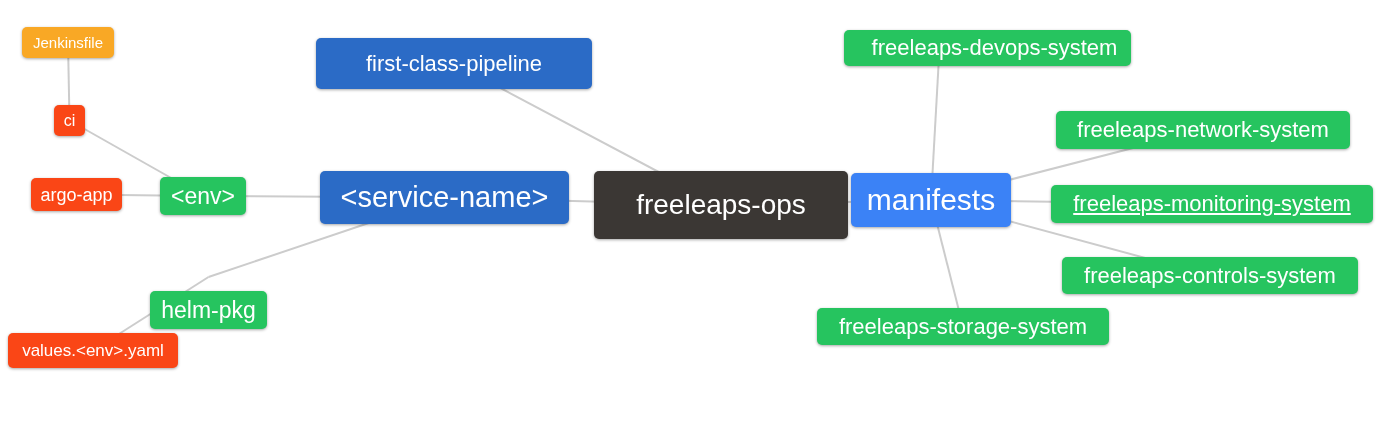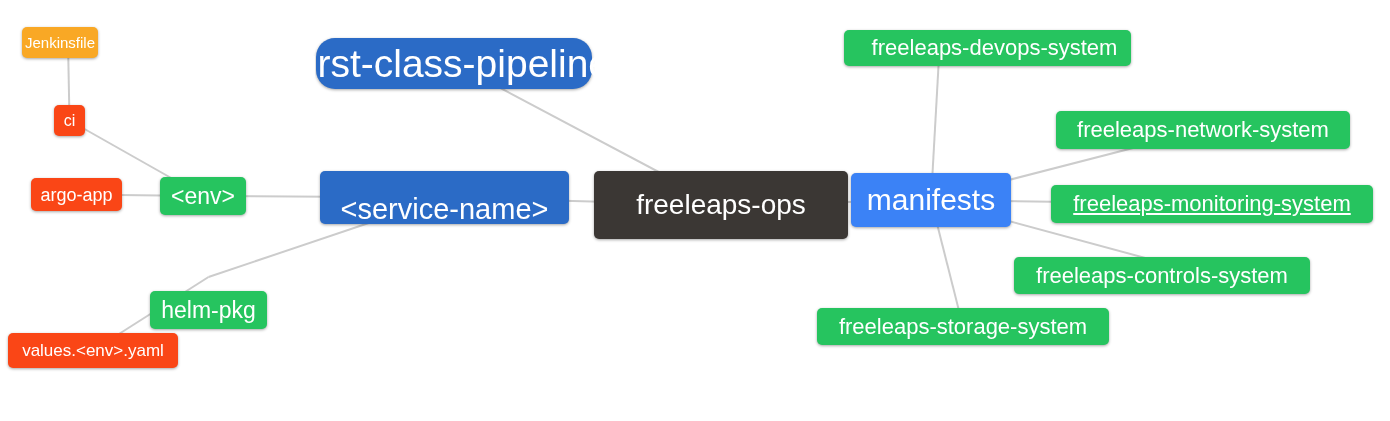--- a/index.html
+++ b/index.html
@@ -70,56 +70,56 @@
       <line x1="931" y1="200" x2="939.5" y2="48" stroke="#CCCCCC" stroke-width="2"></line>
       <line x1="931" y1="200" x2="1203" y2="130" stroke="#CCCCCC" stroke-width="2"></line>
       <line x1="931" y1="200" x2="1212" y2="204" stroke="#CCCCCC" stroke-width="2"></line>
       <line x1="931" y1="200" x2="1210" y2="275.5" stroke="#CCCCCC" stroke-width="2"></line>
       <line x1="931" y1="200" x2="963" y2="326.5" stroke="#CCCCCC" stroke-width="2"></line>
     </svg>
   <div id="nodes">
       <div class="node" style="left: 594px; top: 171px; width: 254px; height: 68px; font-size: 28px; background: rgb(59, 55, 52);">
         <span>freeleaps-ops</span>
       </div>
-      <div class="node" style="left: 316px; top: 38px; width: 276px; height: 51px; font-size: 39px; background: rgb(43, 107, 198); border-radius: 19px;">
+      <div class="node" style="left: 316px; top: 38px; width: 276px; height: 51px; font-size: 22px; background: rgb(43, 107, 198);">
         <span>first-class-pipeline</span>
       </div>
-      <div class="node" style="left: 320px; top: 171px; width: 249px; height: 53px; font-size: 29px; background: rgb(43, 107, 198); align-items: flex-end;">
+      <div class="node" style="left: 320px; top: 171px; width: 249px; height: 53px; font-size: 29px; background: rgb(43, 107, 198);">
         <span>&lt;service-name&gt;</span>
       </div>
       <div class="node" style="left: 851px; top: 173px; width: 160px; height: 54px; font-size: 30px; background: #3b82f6;">
         <span>manifests</span>
       </div>
       <div class="node" style="left: 160px; top: 177px; width: 86px; height: 38px; font-size: 23px; background: rgb(38, 196, 95);">
         <span>&lt;env&gt;</span>
       </div>
       <div class="node" style="left: 150px; top: 258px; width: 117px; height: 38px; font-size: 23px; background: rgb(38, 196, 95); margin-top: 33px;">
         <span>helm-pkg</span>
       </div>
       <div class="node" style="left: 31px; top: 178px; width: 91px; height: 33px; font-size: 18px; background: rgb(250, 70, 22);">
         <span>argo-app</span>
       </div>
       <div class="node" style="left: 54px; top: 105px; width: 31px; height: 31px; font-size: 16px; background: rgb(250, 70, 22); justify-content: center;">
         <span>ci</span>
       </div>
-      <div class="node" style="left: 22px; top: 27px; width: 76px; height: 31px; font-size: 15px; background: rgb(249, 168, 37);">
+      <div class="node" style="left: 22px; top: 27px; width: 92px; height: 31px; font-size: 15px; background: rgb(249, 168, 37);">
         <span>Jenkinsfile</span>
       </div>
       <div class="node" style="left: 8px; top: 333px; width: 170px; height: 35px; font-size: 17px; background: rgb(250, 70, 22);">
         <span>values.&lt;env&gt;.yaml</span>
       </div>
       <div class="node" style="left: 844px; top: 30px; width: 287px; height: 36px; font-size: 22px; background: rgb(38, 196, 95); padding-left: 14px;">
         <span>freeleaps-devops-system</span>
       </div>
       <div class="node" style="left: 1056px; top: 111px; width: 294px; height: 38px; font-size: 22px; background: rgb(38, 196, 95);">
         <span>freeleaps-network-system</span>
       </div>
       <div class="node" style="left: 1051px; top: 185px; width: 322px; height: 38px; font-size: 22px; background: rgb(38, 196, 95); text-decoration: underline;">
         <span>freeleaps-monitoring-system</span>
       </div>
-      <div class="node" style="left: 1014px; top: 257px; width: 296px; height: 37px; font-size: 22px; background: rgb(38, 196, 95);">
+      <div class="node" style="left: 1062px; top: 257px; width: 296px; height: 37px; font-size: 22px; background: rgb(38, 196, 95);">
         <span>freeleaps-controls-system</span>
       </div>
       <div class="node" style="left: 817px; top: 308px; width: 292px; height: 37px; font-size: 22px; background: rgb(38, 196, 95);">
         <span>freeleaps-storage-system</span>
       </div>
     </div>
 </div>
 
 </body></html>

